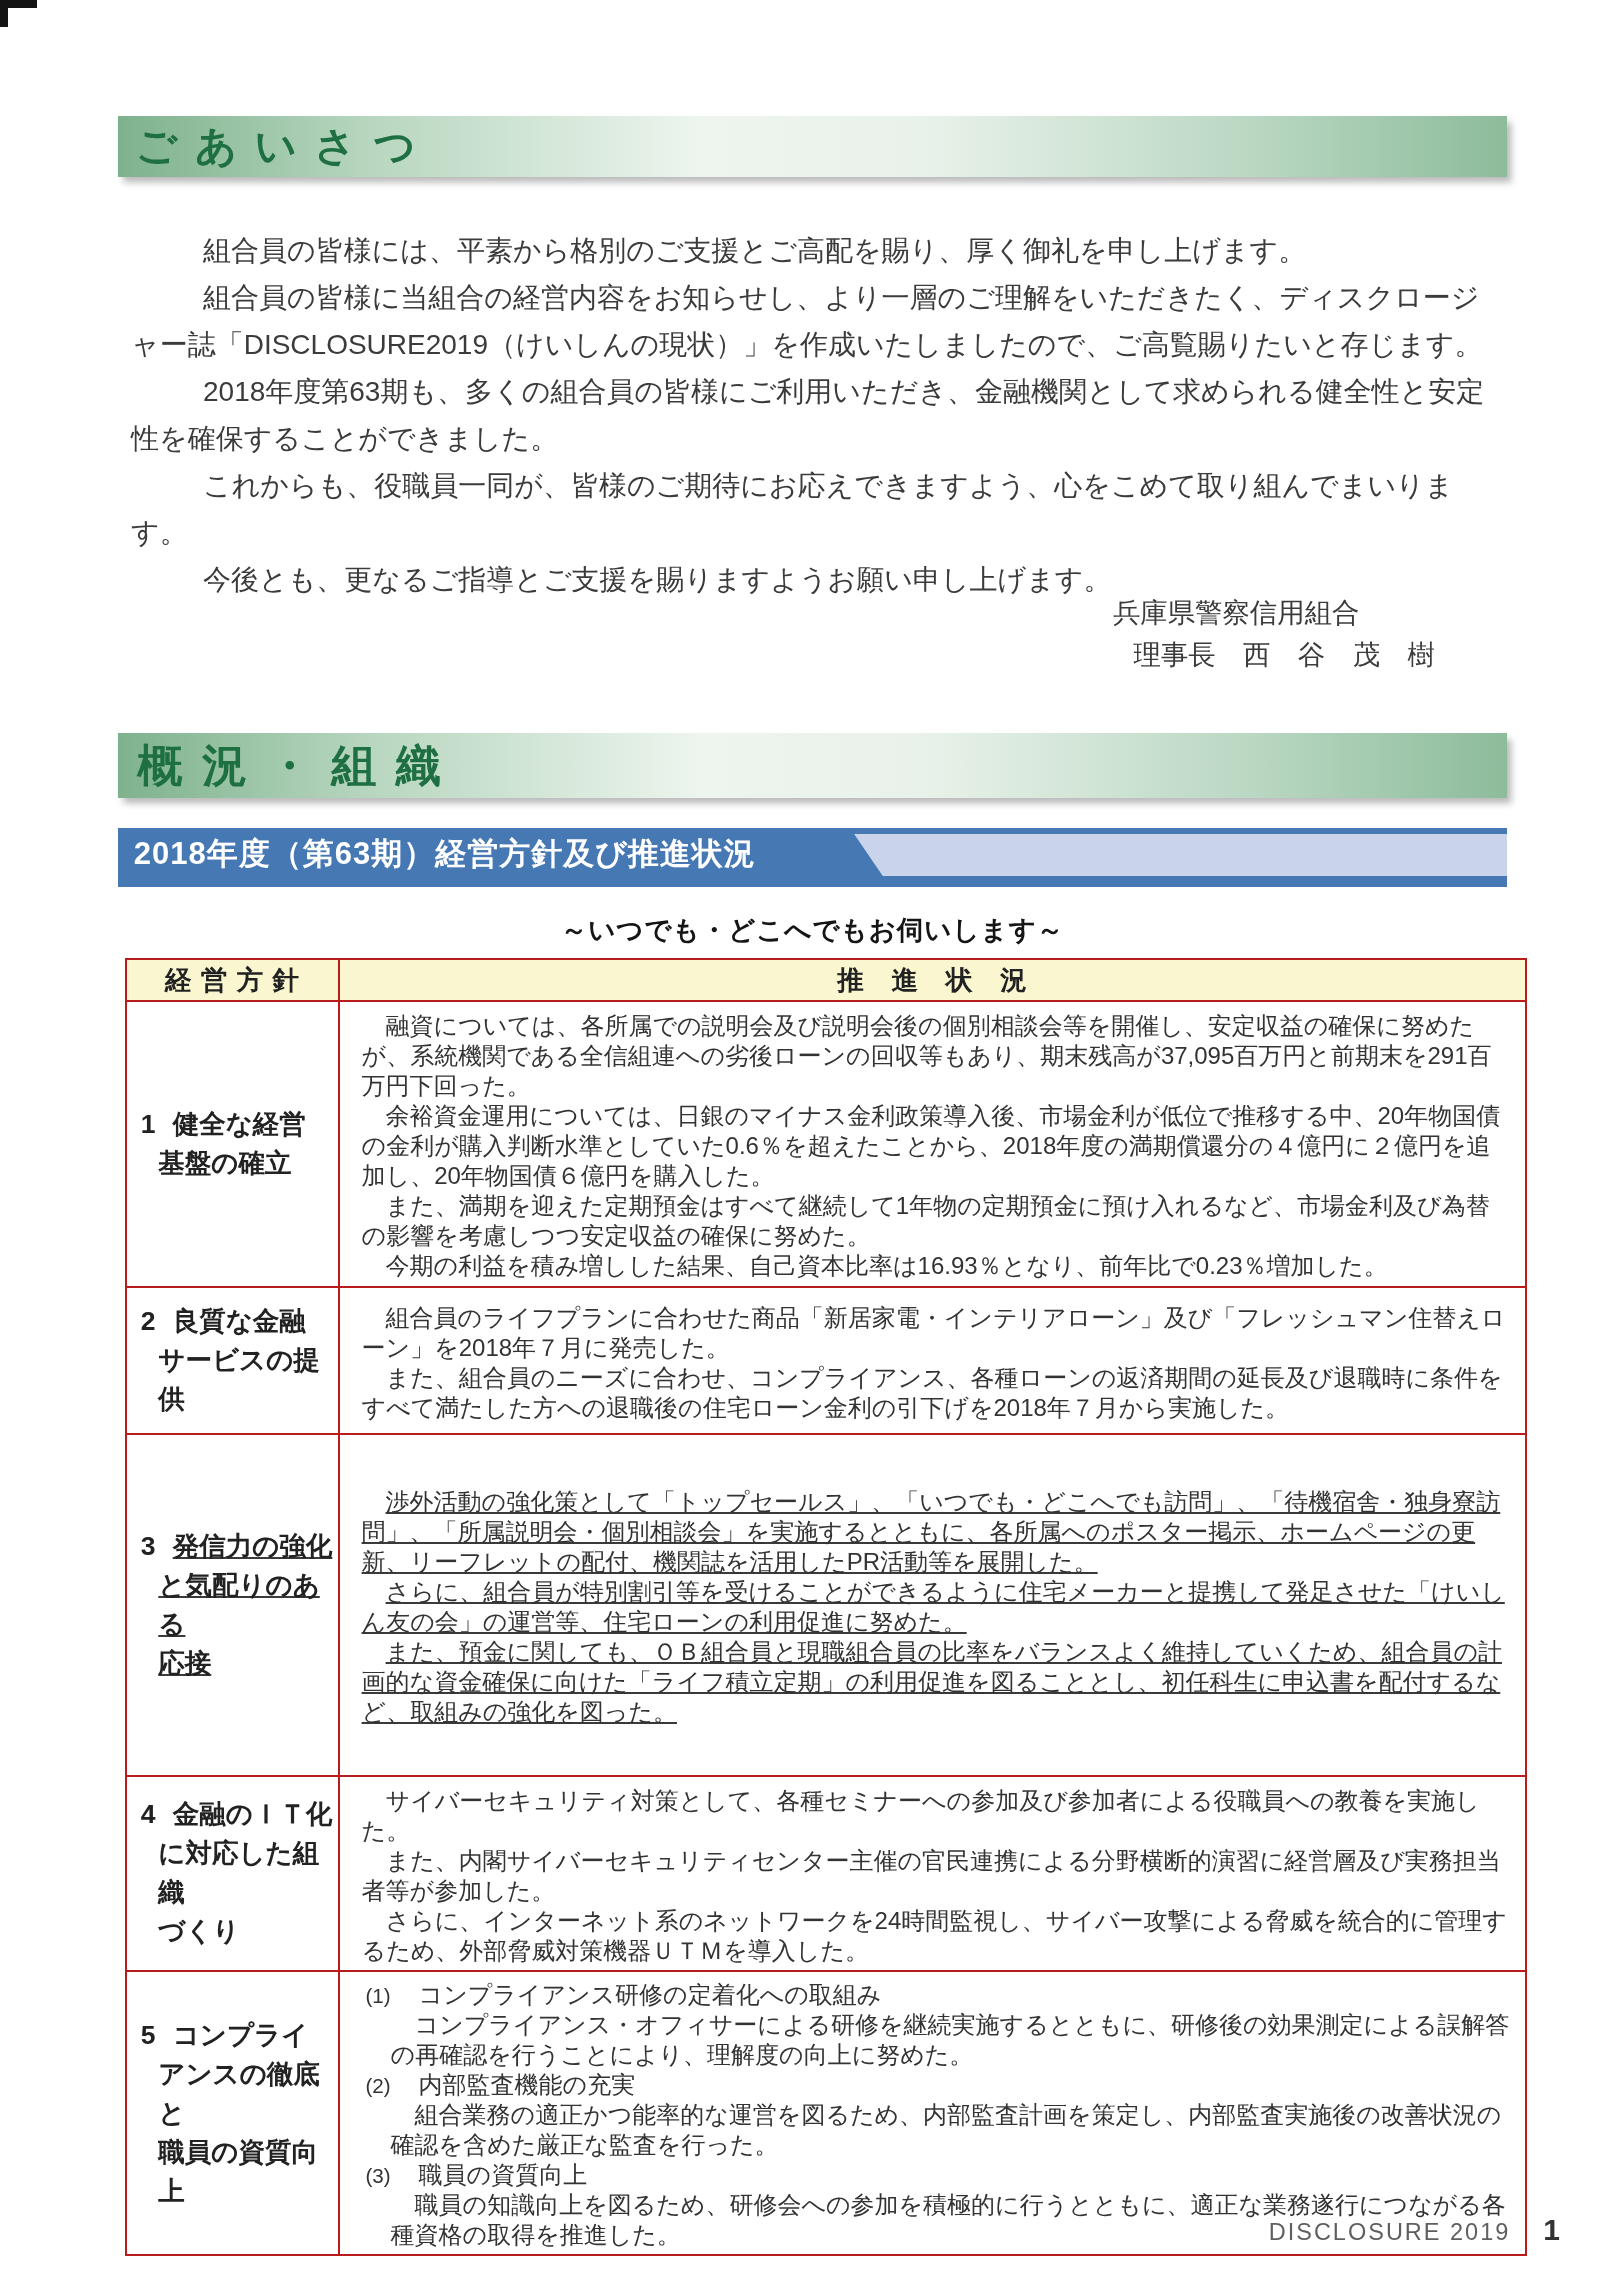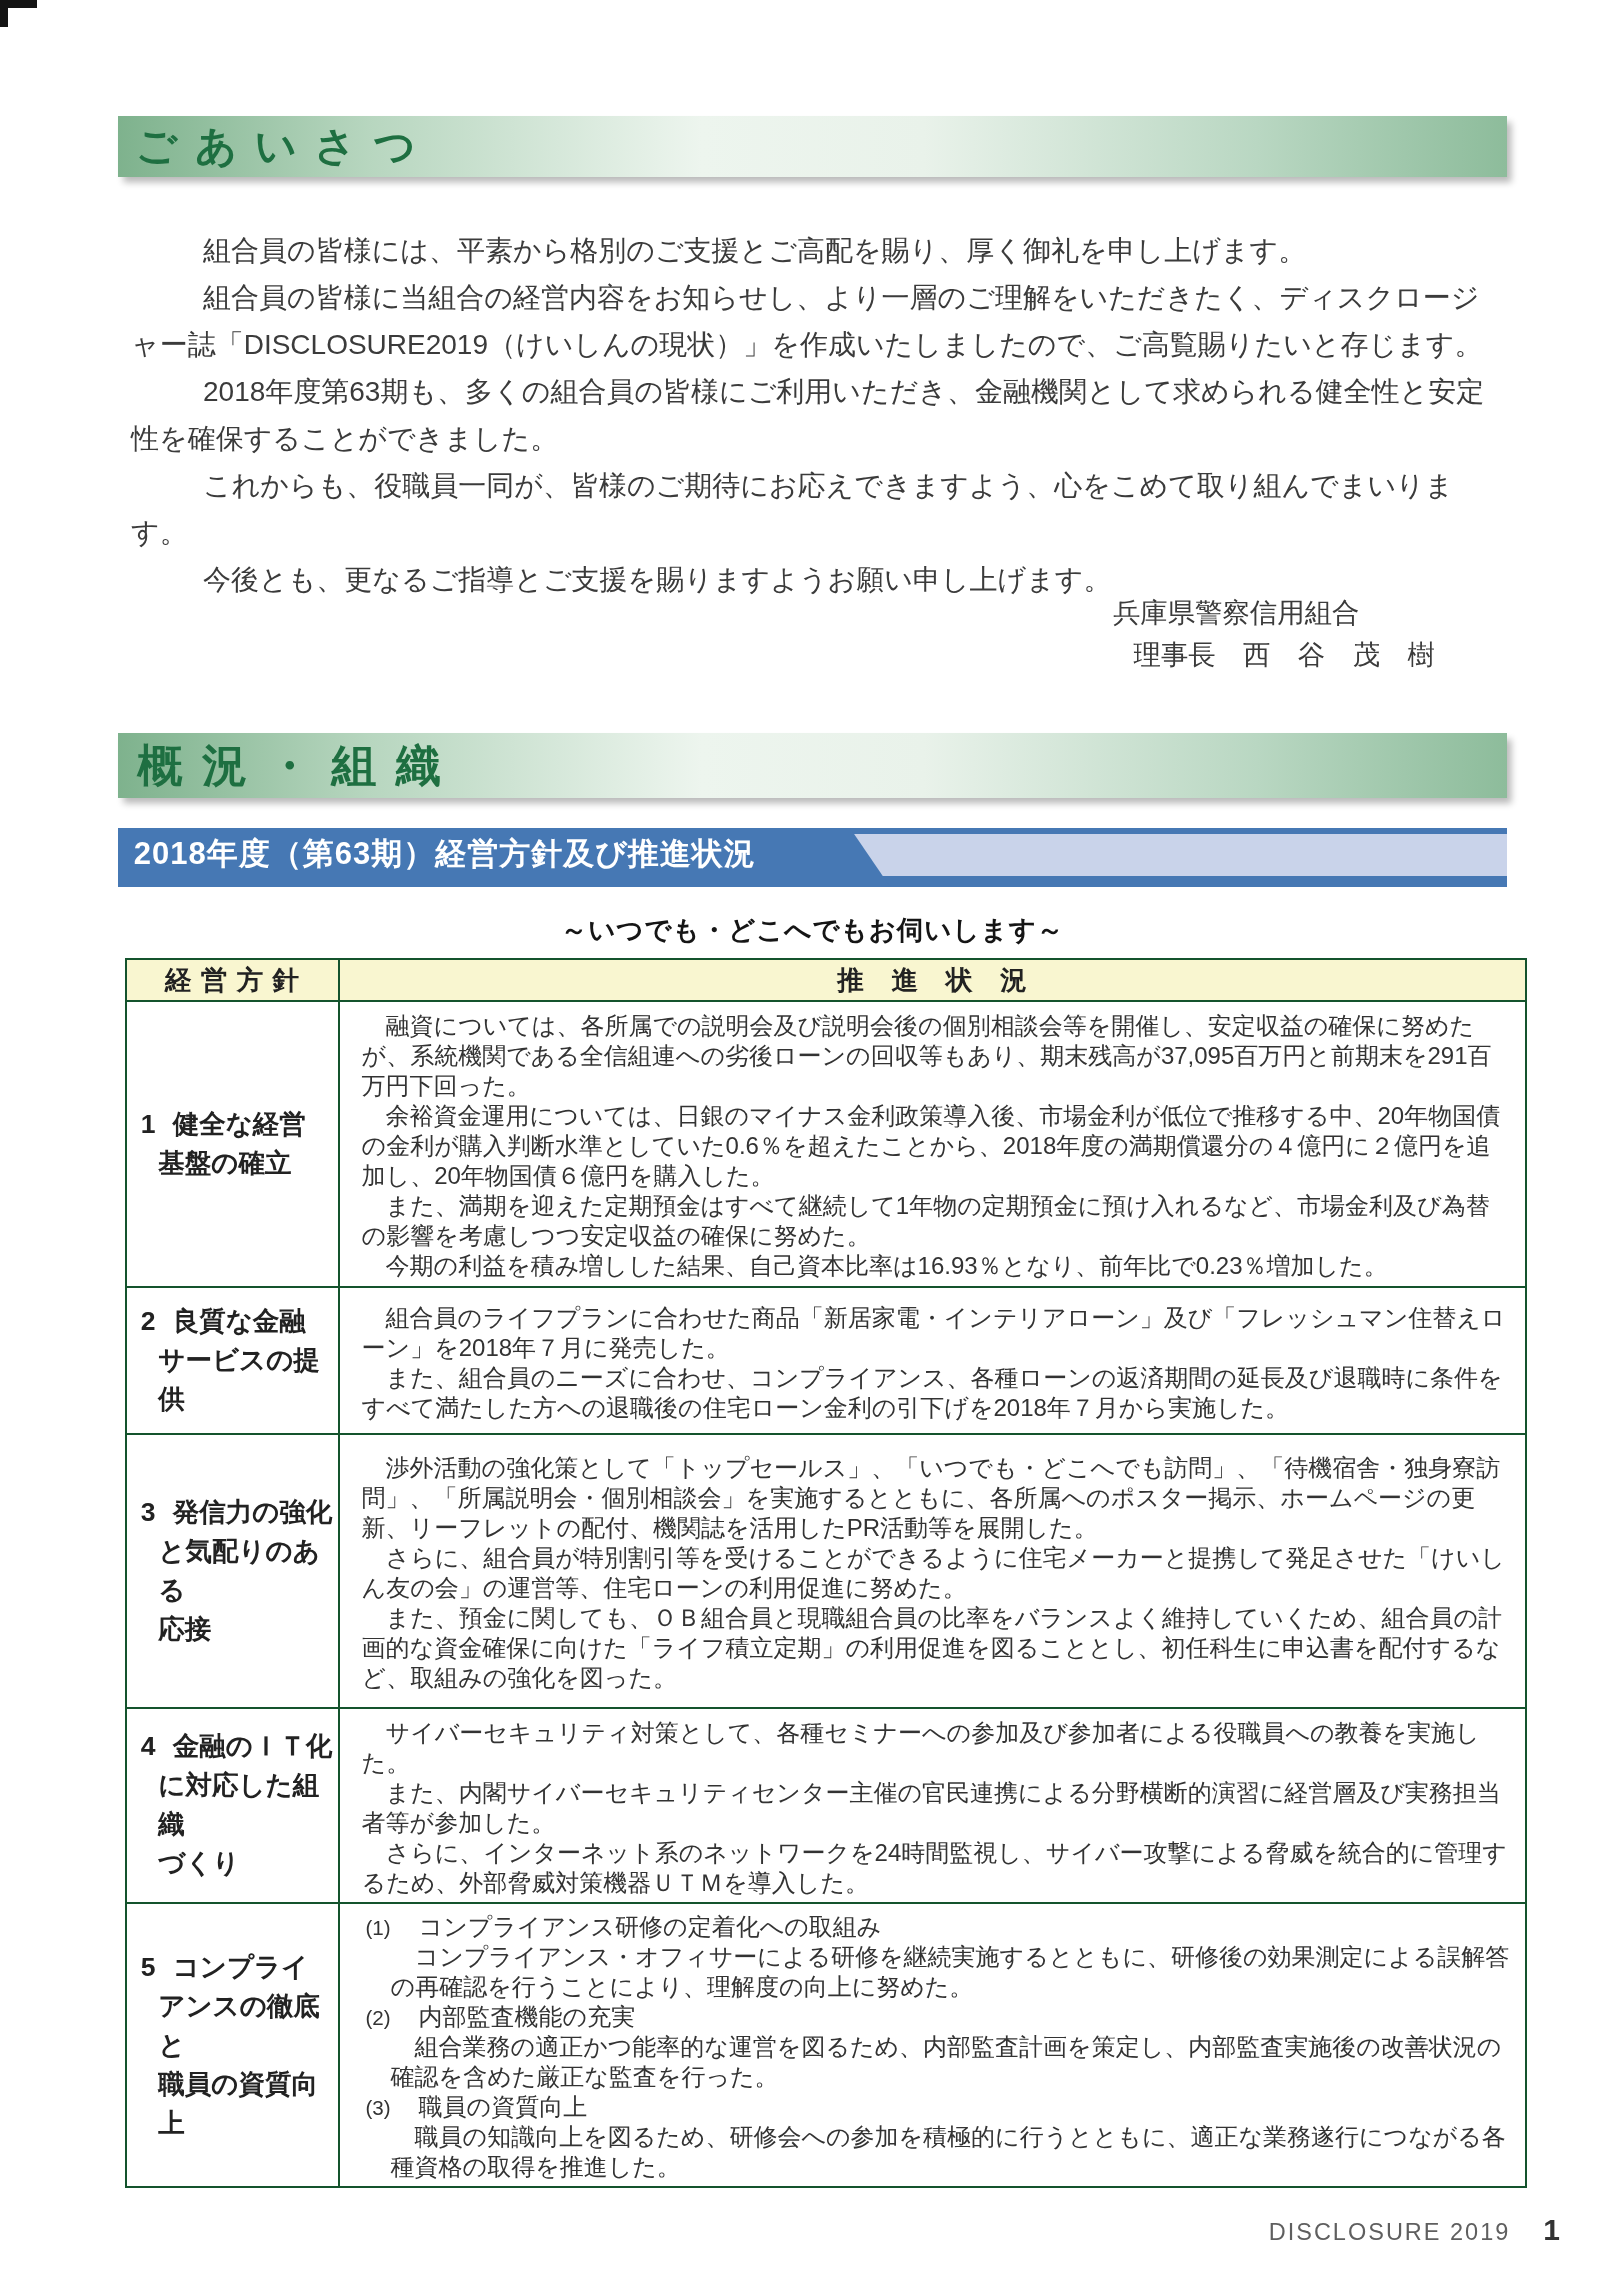--- a/index.html
+++ b/index.html
@@ -35,25 +35,25 @@
   #blueband .block{position:absolute;inset:0;background:#4678b4;
      clip-path:polygon(0 0,52.7% 0,55.6% 100%,0 100%);}
   #blueband .title{position:absolute;left:15.7px;top:4.9px;color:#ffffff;font-size:31px;font-weight:700;letter-spacing:1px;}
 
   
   #subtitle{position:absolute;left:118px;top:912px;width:1389px;text-align:center;
     font-size:26.5px;font-weight:700;color:#151515;letter-spacing:1px;}
 
   
   #policy-table{position:absolute;left:125px;top:958px;width:1402px;border-collapse:collapse;table-layout:fixed;}
-  #policy-table th,#policy-table td{border:2px solid #14532d;vertical-align:middle;box-sizing:border-box;}
+  #policy-table th,#policy-table td{border:2px solid #b91c1c;vertical-align:middle;box-sizing:border-box;}
   #policy-table thead th{height:42px;background:#f9f6d0;font-size:26.5px;font-weight:600;color:#222;text-align:center;}
   .th-left{letter-spacing:0.35em;padding-left:0.35em;}
   .th-right{letter-spacing:1.05em;padding-left:1.05em;}
-  .row-1 td{height:286px;} .row-2 td{height:147px;} .row-3 td{height:274px;}
+  .row-1 td{height:286px;} .row-2 td{height:147px;} .row-3 td{height:342px;text-decoration:underline;}
   .row-4 td{height:161px;} .row-5 td{height:280px;}
   .lbl-cell{padding-left:13.7px;padding-right:3.9px;}
   .lbl{font-size:26.5px;line-height:39px;font-weight:600;color:#222;}
   .lbl-line1 .num{display:inline-block;width:32px;}
   .lbl-cont{padding-left:17.6px;}
   .ct-cell{vertical-align:top;padding:8.8px 11.8px 3.9px 21.6px;}
   .ct-cell p.cp{margin:0;font-size:24px;line-height:30px;color:#333;text-indent:24px;}
   .item-head{position:relative;padding-left:57px;font-size:24px;line-height:30px;color:#333;}
   .item-head .inum{position:absolute;left:3.9px;top:1px;font-size:20.6px;}
   .item-body{margin:0 0 0 29px;font-size:24px;line-height:30px;color:#333;text-indent:24px;}

